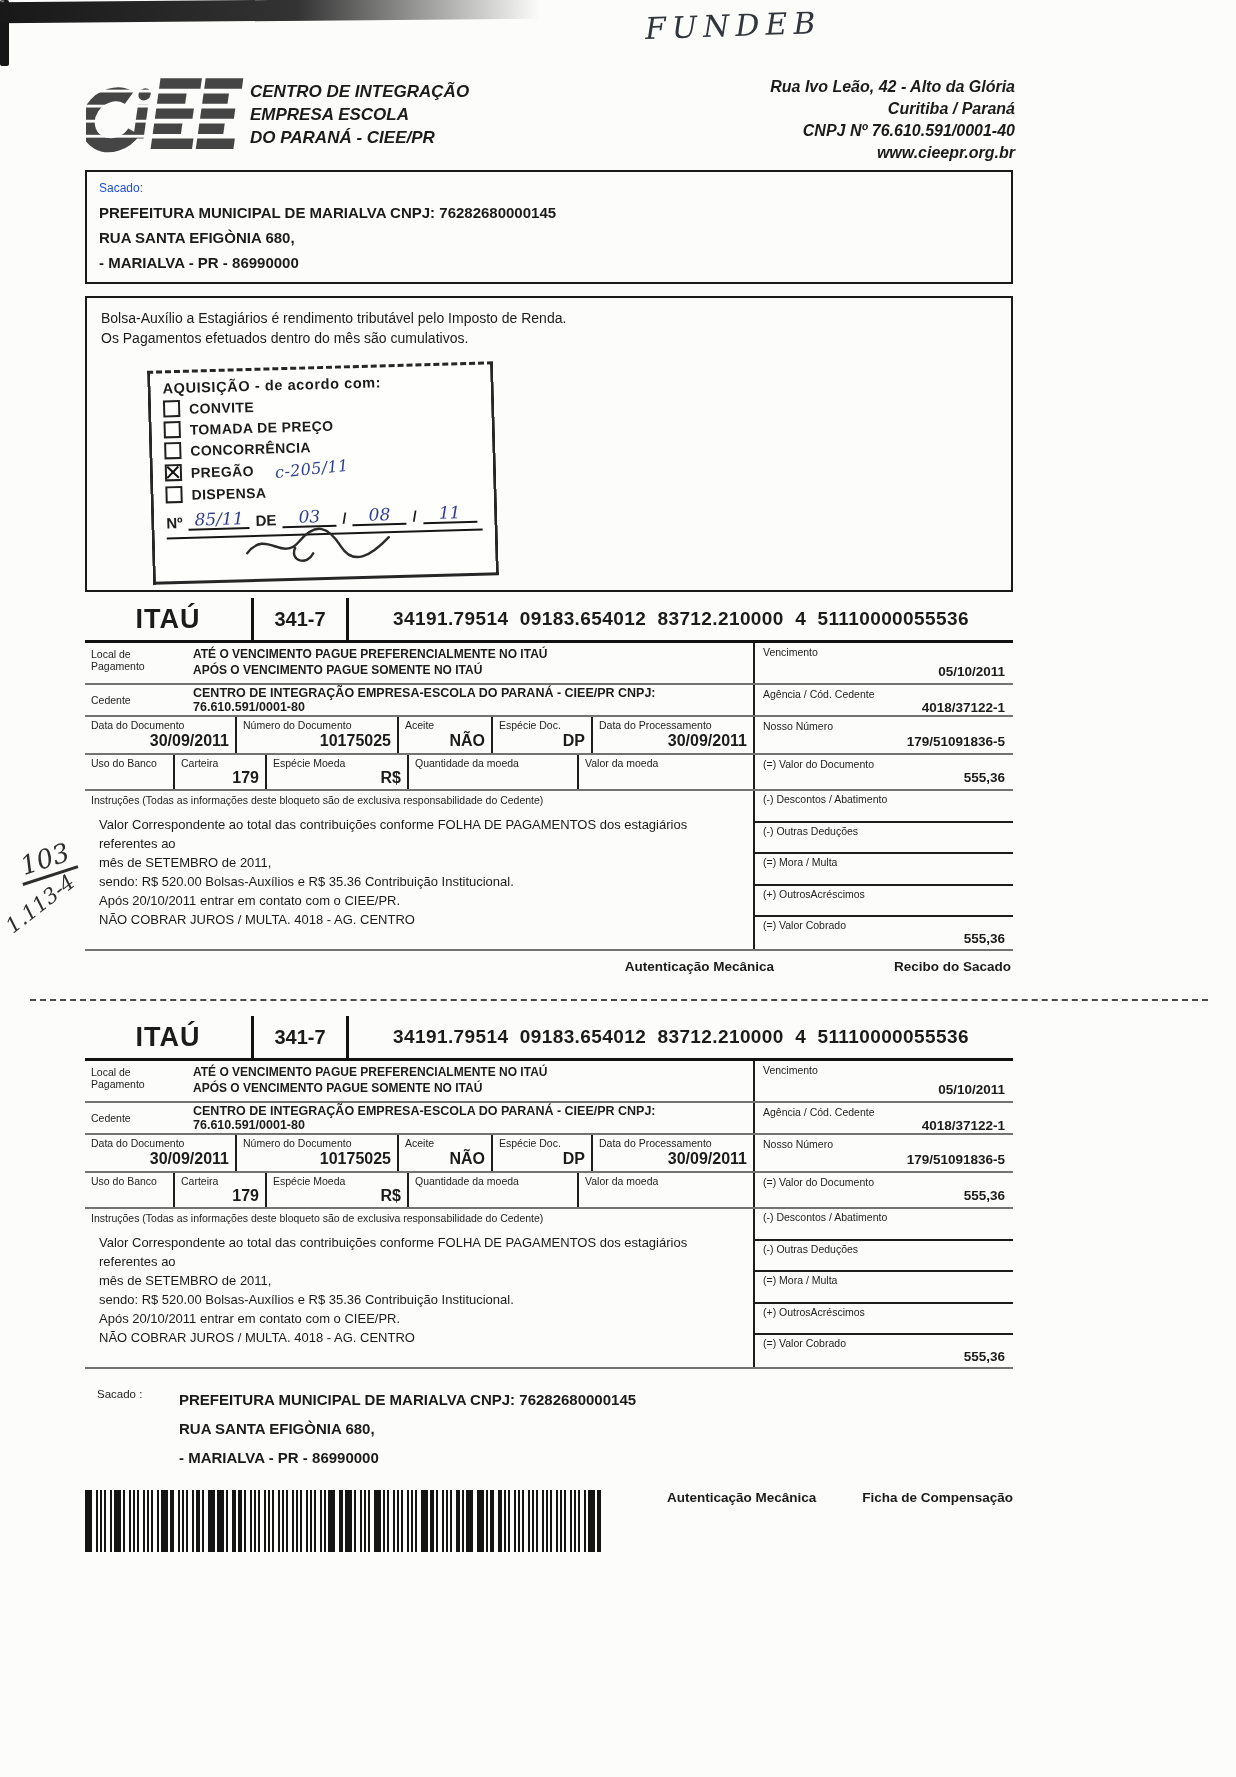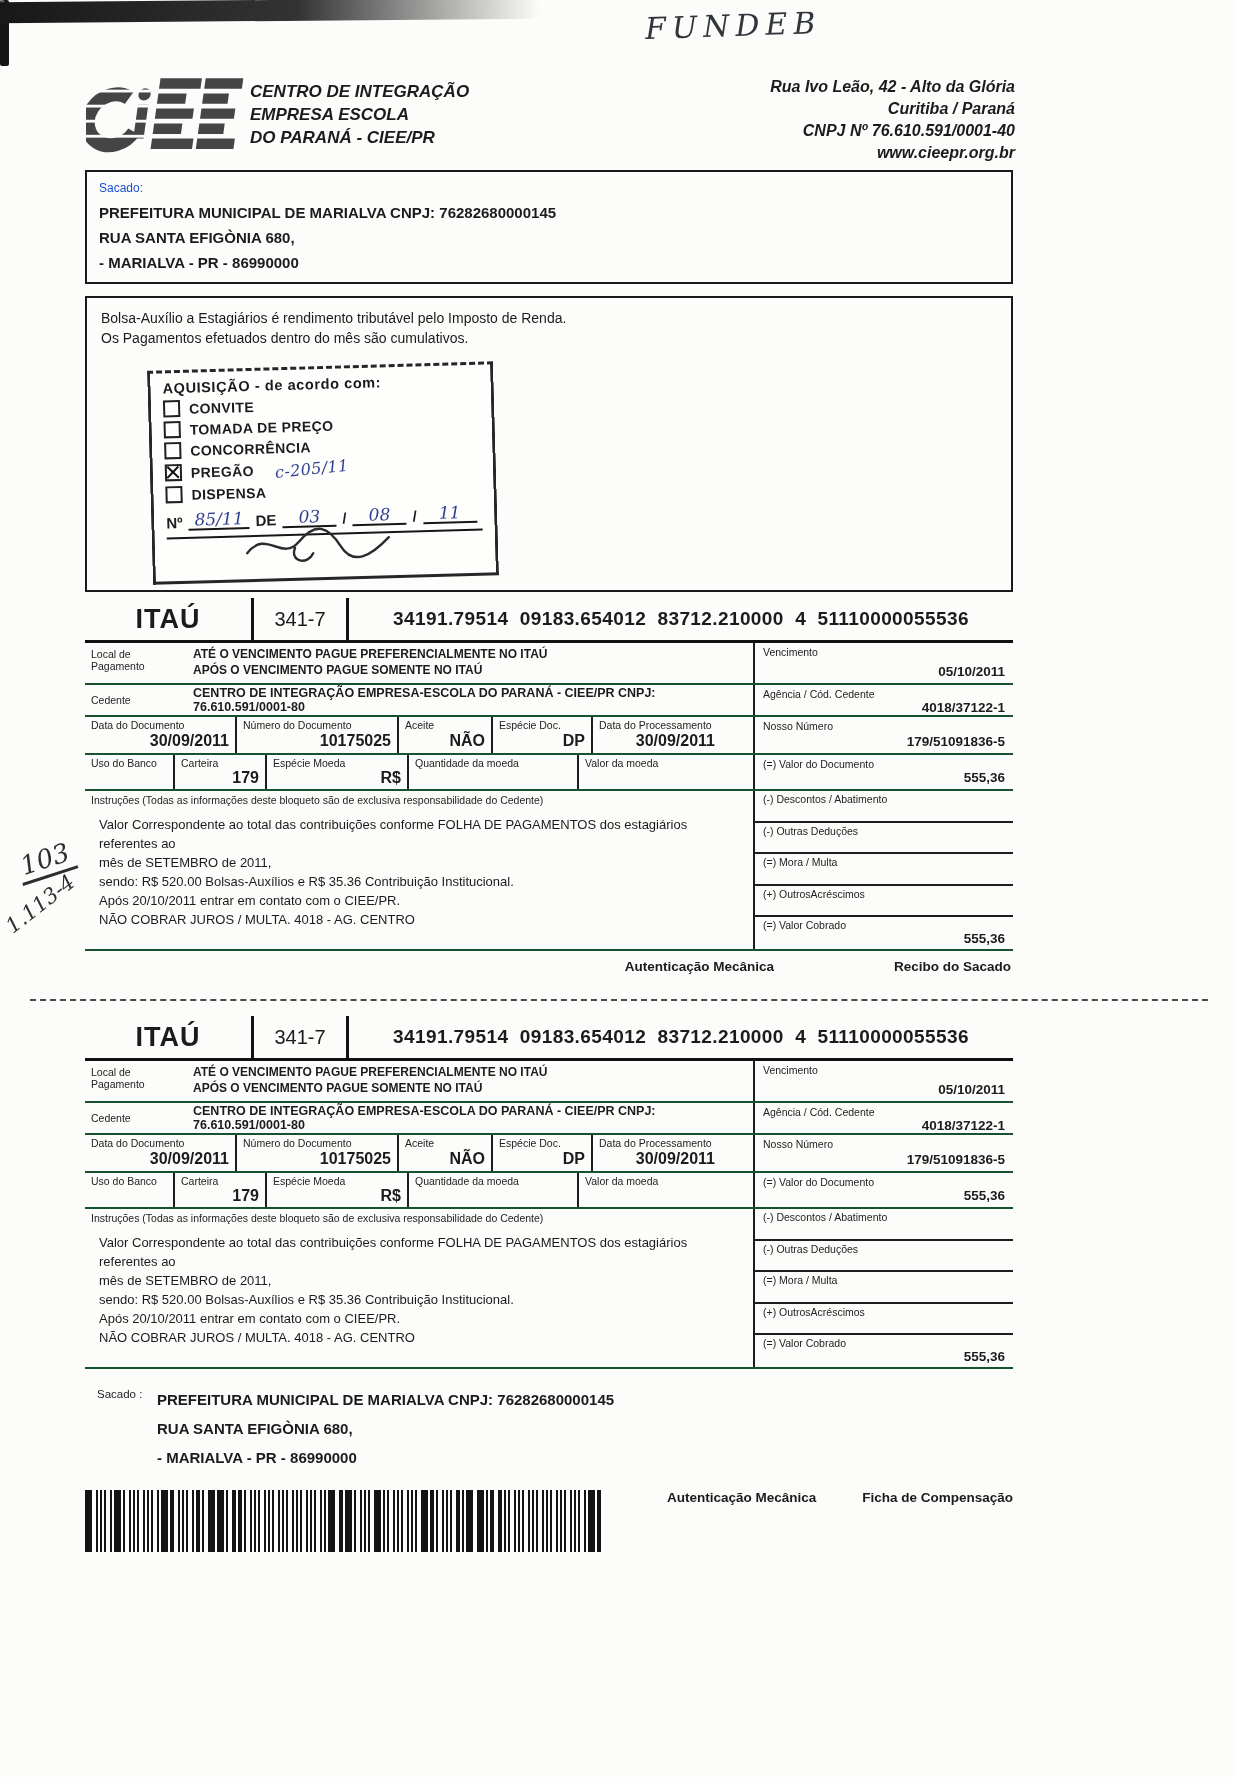--- a/index.html
+++ b/index.html
@@ -49,24 +49,24 @@
          font-family:"DejaVu Serif",serif;font-style:italic;font-weight:normal;font-size:17px;padding:0 6px;min-width:42px;line-height:18px;}
   .sign-area{position:relative;height:40px;margin-top:6px;border-top:2px solid #161616;}
   .sign-area svg{position:absolute;left:70px;top:-18px;}
 
   
   .boleto{position:absolute;left:85px;width:928px;}
   #b1{top:598px;}
   #b2{top:1016px;}
   .bank-row{display:flex;align-items:stretch;height:42px;border-bottom:3px solid #111;}
   .bank-name{width:166px;font-size:27px;font-weight:bold;display:flex;align-items:center;justify-content:center;letter-spacing:1px;}
-  .bank-code{width:92px;border-left:3px solid #111;border-right:3px solid #111;display:flex;align-items:center;justify-content:center;font-size:20px;font-weight:normal;}
+  .bank-code{width:92px;border-left:3px solid #111;border-right:3px solid #111;display:flex;align-items:center;justify-content:center;font-size:20px;font-weight:bold;}
   .digitable{flex:1;display:flex;align-items:center;justify-content:center;font-size:19px;font-weight:bold;white-space:pre;letter-spacing:0.4px;}
 
-  .brow{display:flex;border-bottom:2px solid #14532d;box-sizing:border-box;gap:32px;}
+  .brow{display:flex;border-bottom:2px solid #737373;box-sizing:border-box;}
   .bright{width:260px;border-left:2px solid #1d1d1d;box-sizing:border-box;}
   .lbl{font-size:10.5px;color:#222;display:block;line-height:12px;}
   .val{font-weight:bold;font-size:16px;}
   .val.sm{font-size:12px;line-height:16px;}
   .rcell{display:flex;flex-direction:column;justify-content:space-between;padding:3px 8px 4px;box-sizing:border-box;}
   .rcell .val{text-align:right;font-size:13.5px;}
 
   .cell-lp{flex:1;display:flex;gap:10px;padding:3px 6px;box-sizing:border-box;}
   .cell-lp .lbl{width:92px;flex:none;padding-top:2px;}
   .cell-ced{flex:1;display:flex;gap:10px;align-items:center;padding:2px 6px;box-sizing:border-box;}
@@ -83,21 +83,21 @@
   .instr-text{margin-top:9px;font-size:13px;line-height:19px;padding-left:8px;}
   .right5{width:260px;border-left:2px solid #1d1d1d;display:flex;flex-direction:column;box-sizing:border-box;}
   .r5cell{flex:1;border-bottom:2px solid #1d1d1d;display:flex;flex-direction:column;justify-content:space-between;padding:2px 8px 3px;}
   .r5cell:last-child{border-bottom:none;}
   .r5cell .val{text-align:right;font-size:13.5px;}
 
   .bfoot{display:flex;justify-content:flex-end;gap:120px;padding:8px 2px 0;font-weight:bold;font-size:13.5px;}
 
   .cut{position:absolute;left:30px;top:999px;width:1178px;border-top:2.5px dashed #4a4a4a;}
 
-  .sacado2{margin-top:16px;display:flex;padding-left:12px;}
+  .sacado2{margin-top:16px;display:flex;gap:22px;padding-left:12px;}
   .sacado2 .lbl{font-size:11.5px;padding-top:3px;width:60px;}
   .s2-line{font-weight:bold;font-size:15px;line-height:29px;}
 
   .barcode-row{margin-top:18px;display:flex;align-items:flex-start;}
   .barcode{width:560px;height:62px;flex:none;}
   .bc-label{font-weight:bold;font-size:13.5px;margin-left:22px;}
   .fc-label{margin-left:auto;font-weight:bold;font-size:13.5px;}
 </style>
 </head>
 <body>

